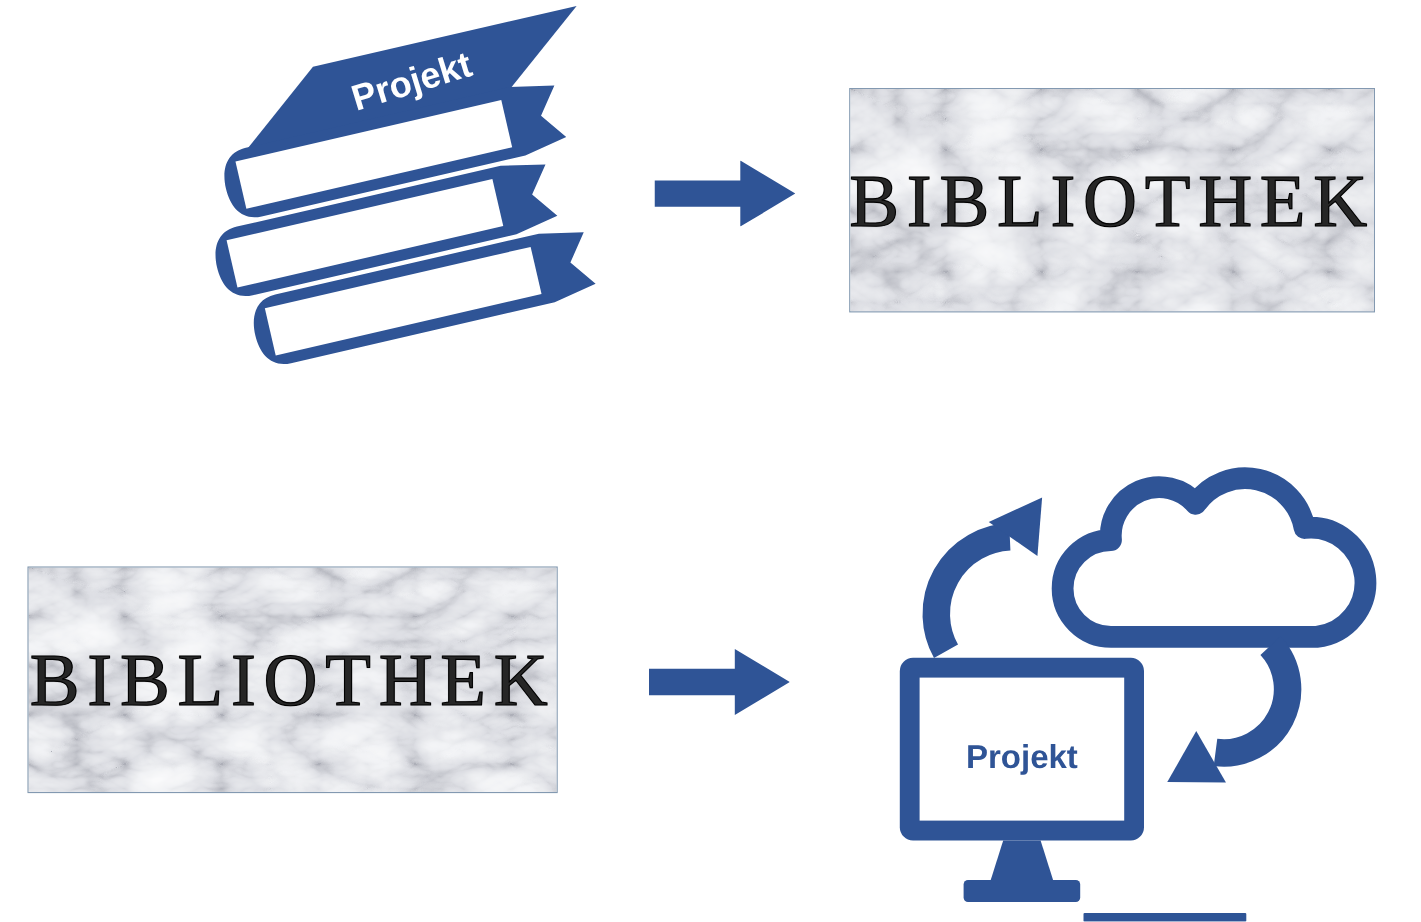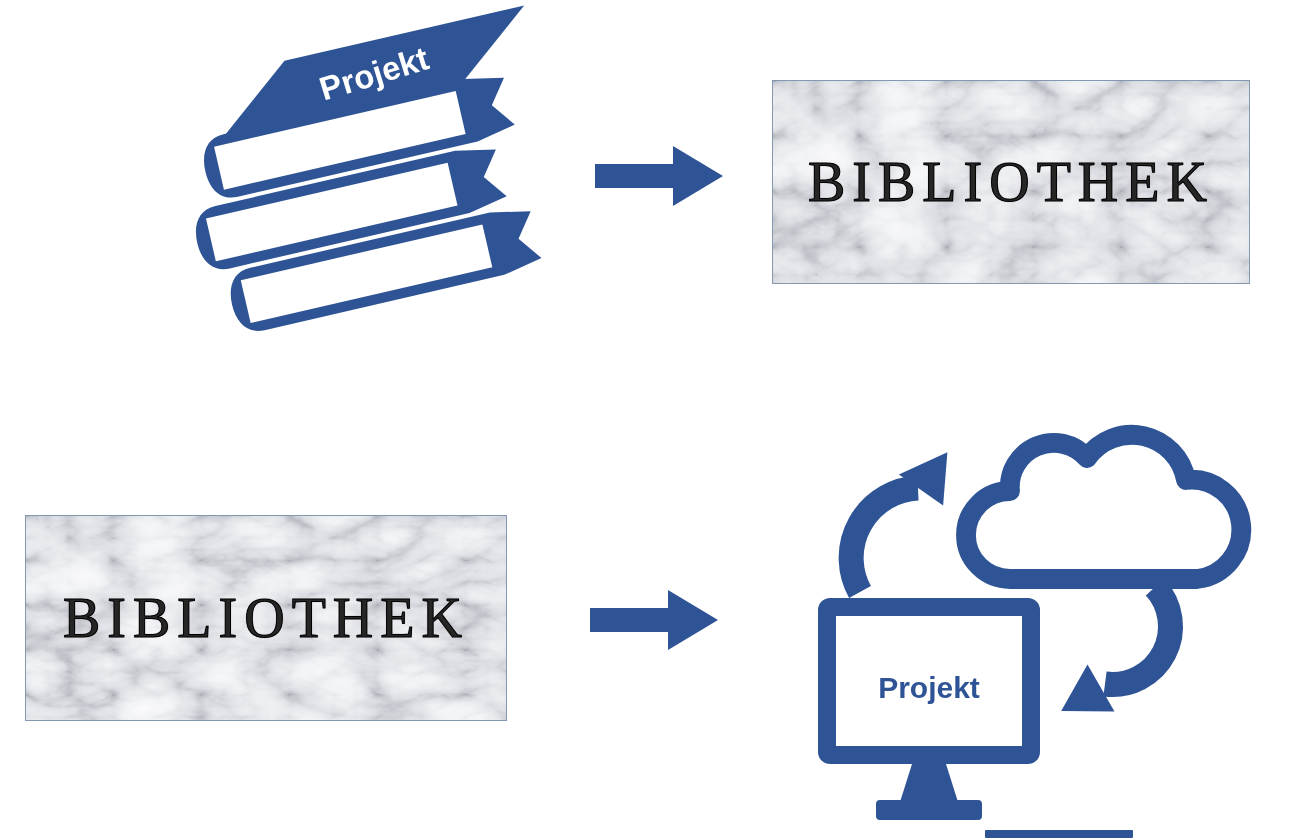--- a/index.html
+++ b/index.html
@@ -17,21 +17,21 @@
     box-sizing:border-box;
     border:1px solid #8399b1;
     background:#eceef0;
     overflow:hidden;
   }
   .marble-box svg{position:absolute;left:0;top:0;width:100%;height:100%;}
   .marble-text{
     position:absolute;left:0;top:0;right:0;bottom:0;
     display:flex;align-items:center;justify-content:center;
     font-family:"Liberation Serif",serif;
-    font-size:56px;
+    font-size:68px;
     letter-spacing:7px;
     color:#262626;
     -webkit-text-stroke:1px #000;
     text-shadow:0 0 1px #222;
     white-space:nowrap;
     user-select:none;
   }
 
   .attribution-strip{
     background:#2e5496;

